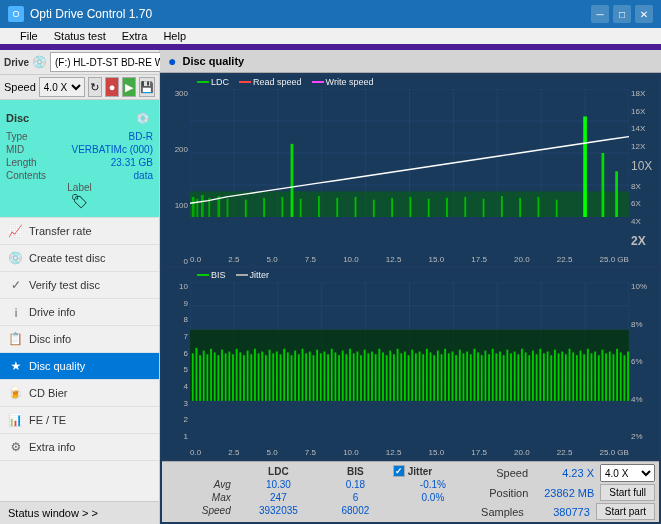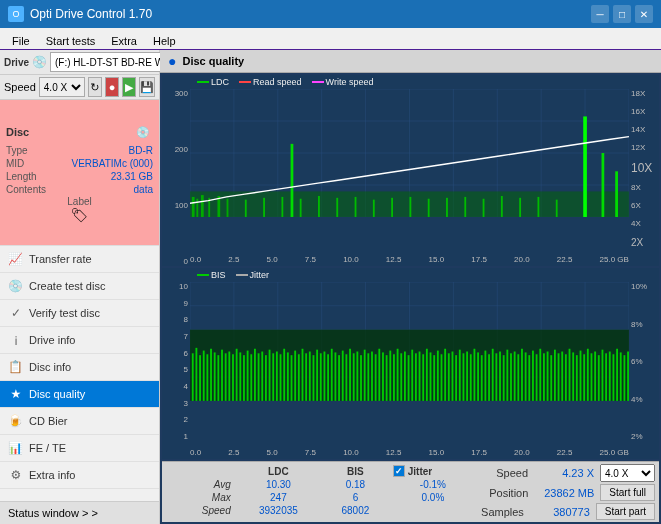--- a/index.html
+++ b/index.html
@@ -6,37 +6,37 @@
     body { width: 661px; height: 524px; font-family: 'Segoe UI', Tahoma, sans-serif; font-size: 11px; background: #f0f0f0; overflow: hidden; }
 
     
     .title-bar { background: #1a6fb5; color: white; height: 28px; display: flex; align-items: center; justify-content: space-between; padding: 0 8px; font-size: 12px; }
     .title-bar-left { display: flex; align-items: center; gap: 6px; }
     .title-bar-icon { width: 16px; height: 16px; background: #4db2ff; border-radius: 2px; display: flex; align-items: center; justify-content: center; font-size: 9px; color: white; }
     .title-bar-controls { display: flex; gap: 4px; }
     .title-btn { width: 18px; height: 18px; background: rgba(255,255,255,0.2); border: none; color: white; cursor: pointer; font-size: 10px; display: flex; align-items: center; justify-content: center; border-radius: 2px; }
 
     
-    .menu-bar { background: #f0f0f0; height: 22px; display: flex; align-items: flex-end; padding: 0 4px; border-bottom: 1px solid #4c1d95; }
+    .menu-bar { background: #f0f0f0; height: 22px; display: flex; align-items: flex-end; padding: 0 12px; border-bottom: 6px solid #4c1d95; }
     .menu-item { padding: 2px 8px; font-size: 11px; cursor: pointer; }
 
     
     .main { display: flex; height: calc(524px - 50px); }
 
     
     .sidebar { width: 160px; background: #f0f0f0; border-right: 1px solid #ccc; display: flex; flex-direction: column; flex-shrink: 0; }
     .drive-label { font-size: 10px; font-weight: bold; color: #333; }
     .drive-select { flex: 1; font-size: 10px; height: 20px; border: 1px solid #aaa; background: white; }
     .drive-eject { width: 22px; height: 20px; background: #e0e0e0; border: 1px solid #aaa; cursor: pointer; display: flex; align-items: center; justify-content: center; font-size: 10px; }
     .speed-section { display: flex; align-items: center; gap: 3px; padding: 2px 4px; background: #e8e8e8; border-bottom: 1px solid #ccc; }
     .speed-select { width: 55px; height: 20px; font-size: 10px; border: 1px solid #aaa; }
     .speed-btn { width: 22px; height: 20px; background: #e0e0e0; border: 1px solid #aaa; cursor: pointer; font-size: 11px; }
 
     
-    .disc-panel { background: #fca5a5; border-bottom: 1px solid #ddd; padding: 22px 6px; }
+    .disc-panel { background: #5eead4; border-bottom: 1px solid #ddd; padding: 8px 6px; }
     .disc-header { display: flex; align-items: center; justify-content: space-between; margin-bottom: 2px; }
     .disc-header-label { font-size: 11px; font-weight: bold; color: #333; }
     .disc-icon { width: 20px; height: 20px; display: flex; align-items: center; justify-content: center; }
     .disc-row { display: flex; justify-content: space-between; padding: 1px 0; }
     .disc-key { color: #555; font-size: 10px; }
     .disc-val { color: #0055cc; font-size: 10px; text-align: right; }
     .disc-label-row { display: flex; justify-content: space-between; align-items: center; flex-direction: column; }
 
     
     .nav-item { display: flex; align-items: center; gap: 5px; padding: 5px 8px; cursor: pointer; border-bottom: 1px solid #e0e0e0; font-size: 11px; color: #333; }
@@ -91,21 +91,21 @@
   </div>
   <div class="title-bar-controls">
     <button class="title-btn">─</button>
     <button class="title-btn">□</button>
     <button class="title-btn close">✕</button>
   </div>
 </div>
 
 <div class="menu-bar">
   <span class="menu-item">File</span>
-  <span class="menu-item">Start tests</span>
+  <span class="menu-item">Status test</span>
   <span class="menu-item">Extra</span>
   <span class="menu-item">Help</span>
 </div>
 
 <div class="main">
 
   <div class="sidebar">
 
     <div class="drive-row">
       <span class="drive-label">Drive</span>
@@ -288,21 +288,21 @@
 
         <div style="position:absolute;top:14px;right:0;width:30px;bottom:18px;display:flex;flex-direction:column;justify-content:space-between;align-items:flex-start;padding-left:2px;">
           <span style="font-size:8px;color:#bbb;">18X</span>
           <span style="font-size:8px;color:#bbb;">16X</span>
           <span style="font-size:8px;color:#bbb;">14X</span>
           <span style="font-size:8px;color:#bbb;">12X</span>
           <span style="font-size:12px;color:#bbb;">10X</span>
           <span style="font-size:8px;color:#bbb;">8X</span>
           <span style="font-size:8px;color:#bbb;">6X</span>
           <span style="font-size:8px;color:#bbb;">4X</span>
-          <span style="font-size:10px;color:#bbb;">2X</span>
+          <span style="font-size:12px;color:#bbb;font-weight:bold;">2X</span>
         </div>
 
         <div style="position:absolute;bottom:2px;left:28px;right:30px;display:flex;justify-content:space-between;">
           <span style="font-size:8px;color:#bbb;">0.0</span>
           <span style="font-size:8px;color:#bbb;">2.5</span>
           <span style="font-size:8px;color:#bbb;">5.0</span>
           <span style="font-size:8px;color:#bbb;">7.5</span>
           <span style="font-size:8px;color:#bbb;">10.0</span>
           <span style="font-size:8px;color:#bbb;">12.5</span>
           <span style="font-size:8px;color:#bbb;">15.0</span>

